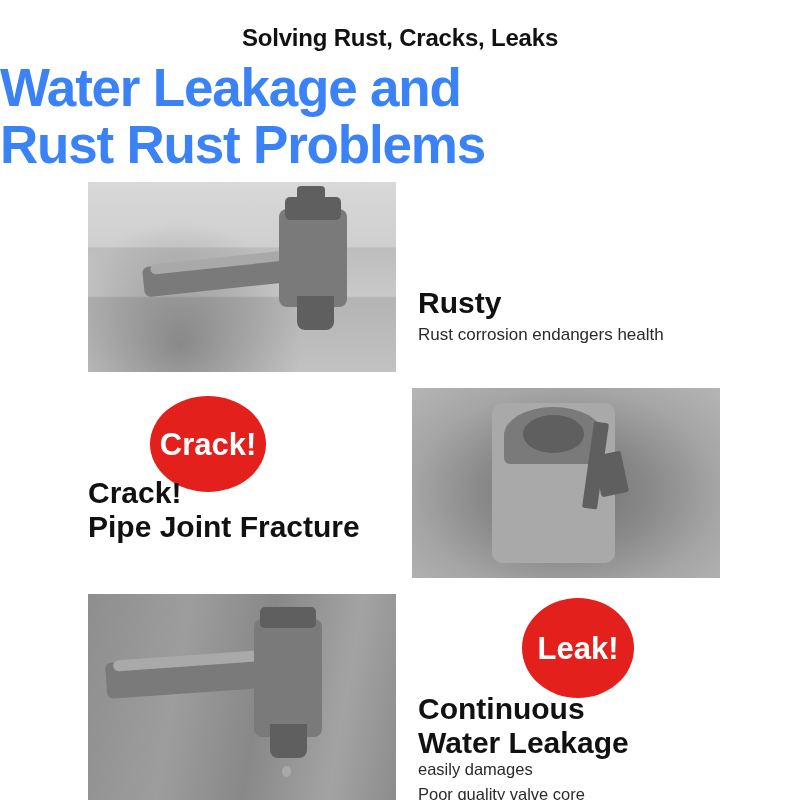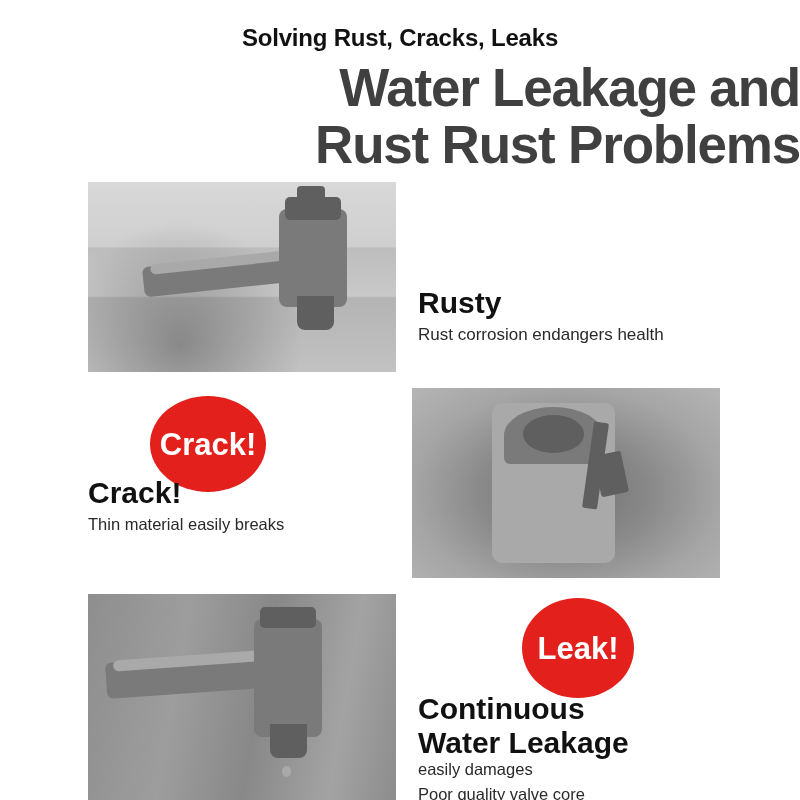--- a/index.html
+++ b/index.html
@@ -15,27 +15,27 @@
   
   .eyebrow {
     text-align: center;
     font-size: 24px;
     font-weight: bold;
     letter-spacing: -0.2px;
     padding-top: 24px;
     color: #111;
   }
   .headline {
-    text-align: right;
+    text-align: left;
     font-size: 53px;
     font-weight: bold;
     line-height: 1.07;
     letter-spacing: -1.2px;
     margin-top: 8px;
-    color: #404040;
+    color: #3b82f6;
   }
   .headline .l2 { display: block; }
 
   
   .grid {
     position: absolute;
     left: 88px;
     top: 182px;
     width: 624px;
     display: grid;
@@ -134,21 +134,21 @@
       <div class="txt rust-text-pos">
         <div class="t-title">Rusty</div>
         <div class="t-sub">Rust corrosion endangers health</div>
       </div>
     </div>
 
     <div class="cell">
       <div class="badge badge-crack">Crack!</div>
       <div class="txt crack-text-pos">
         <div class="t-title">Crack!</div>
-        <div class="t-sub small">Thin material easily breaks</div>
+        <div class="t-title">Pipe Joint Fracture</div>
       </div>
     </div>
 
     <div class="cell">
       <div class="photo photo-pipe">
         <div class="fx light" style="left:26%;top:8%;width:40%;height:84%;border-radius:10px;"></div>
         <div class="fx" style="left:30%;top:10%;width:32%;height:30%;border-radius:50% 50% 6px 6px;"></div>
         <div class="fx dark" style="left:36%;top:14%;width:20%;height:20%;border-radius:50%;"></div>
         <div class="fx light" style="left:28%;top:46%;width:36%;height:8%;"></div>
         <div class="fx light" style="left:28%;top:57%;width:36%;height:8%;"></div>

